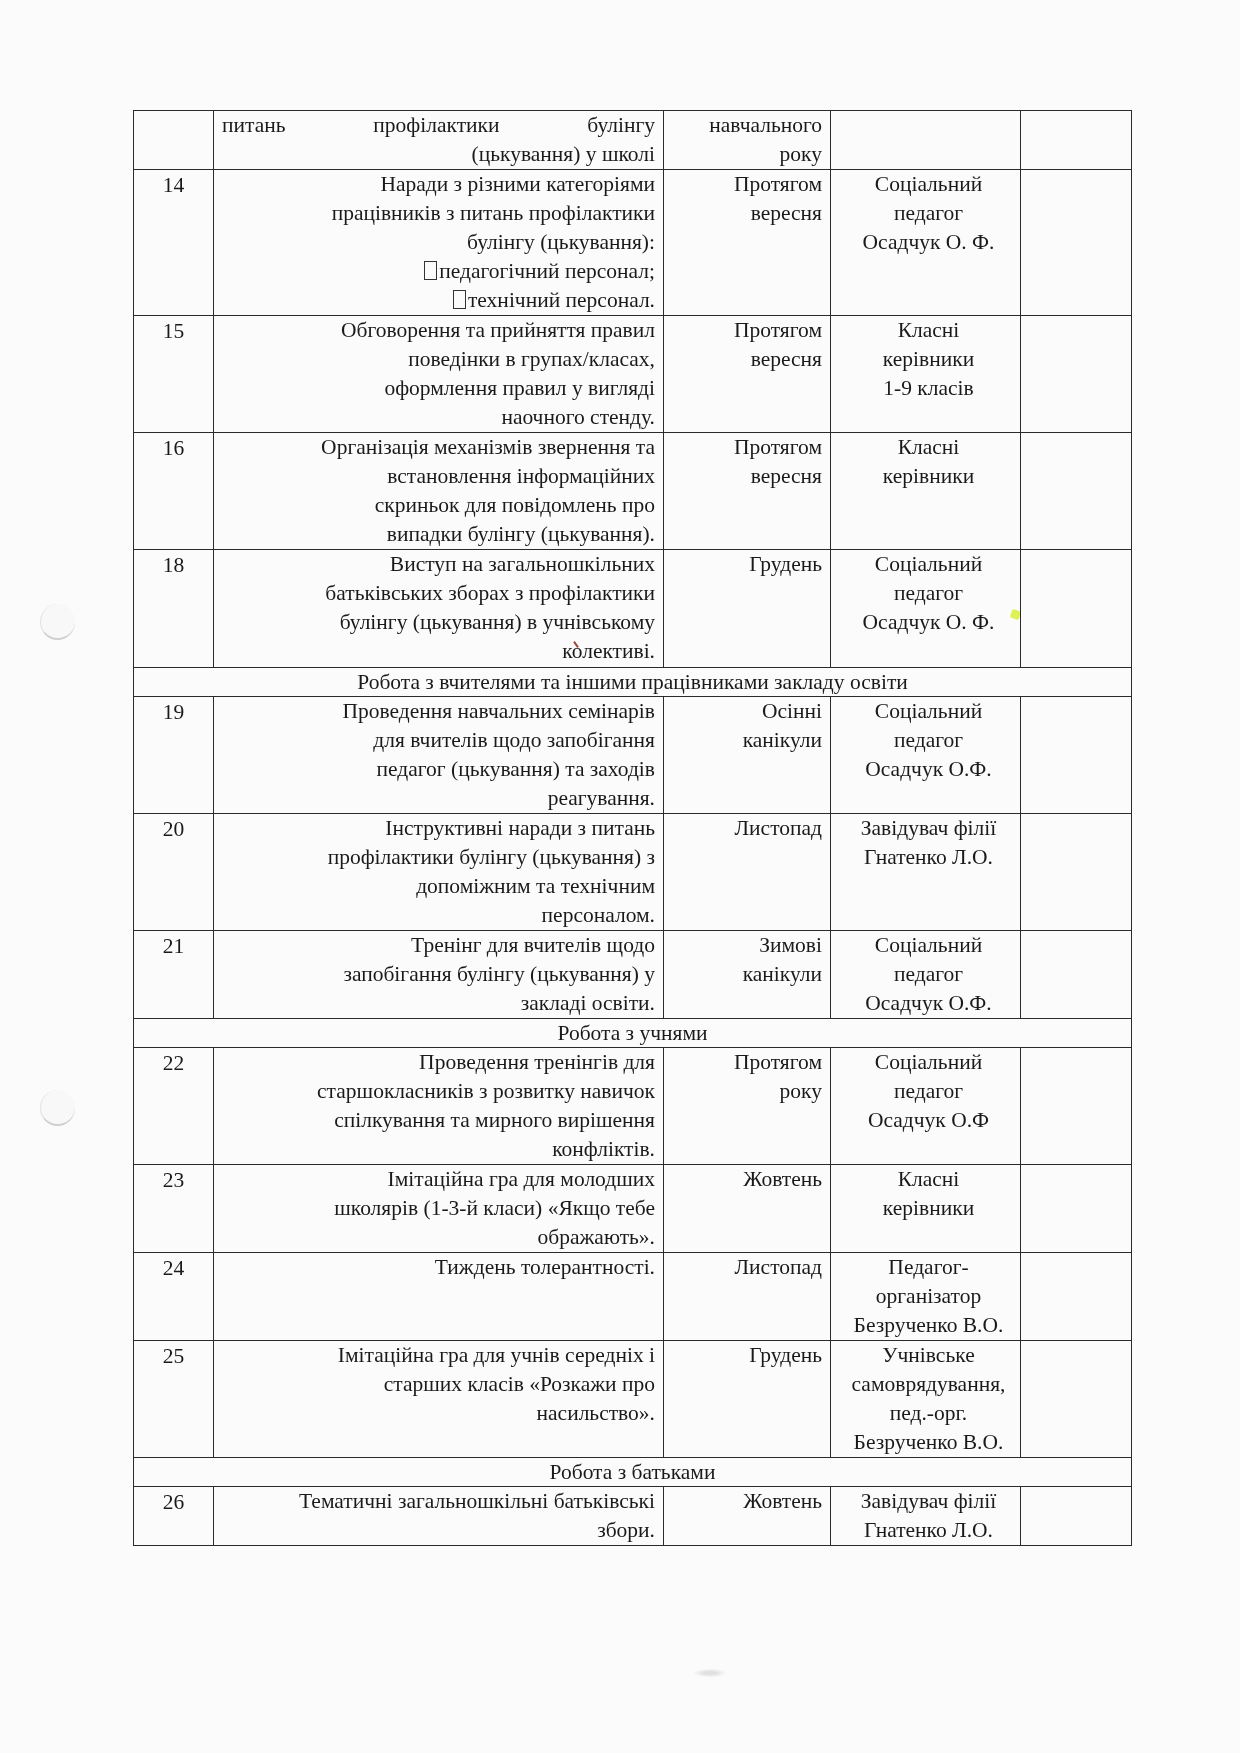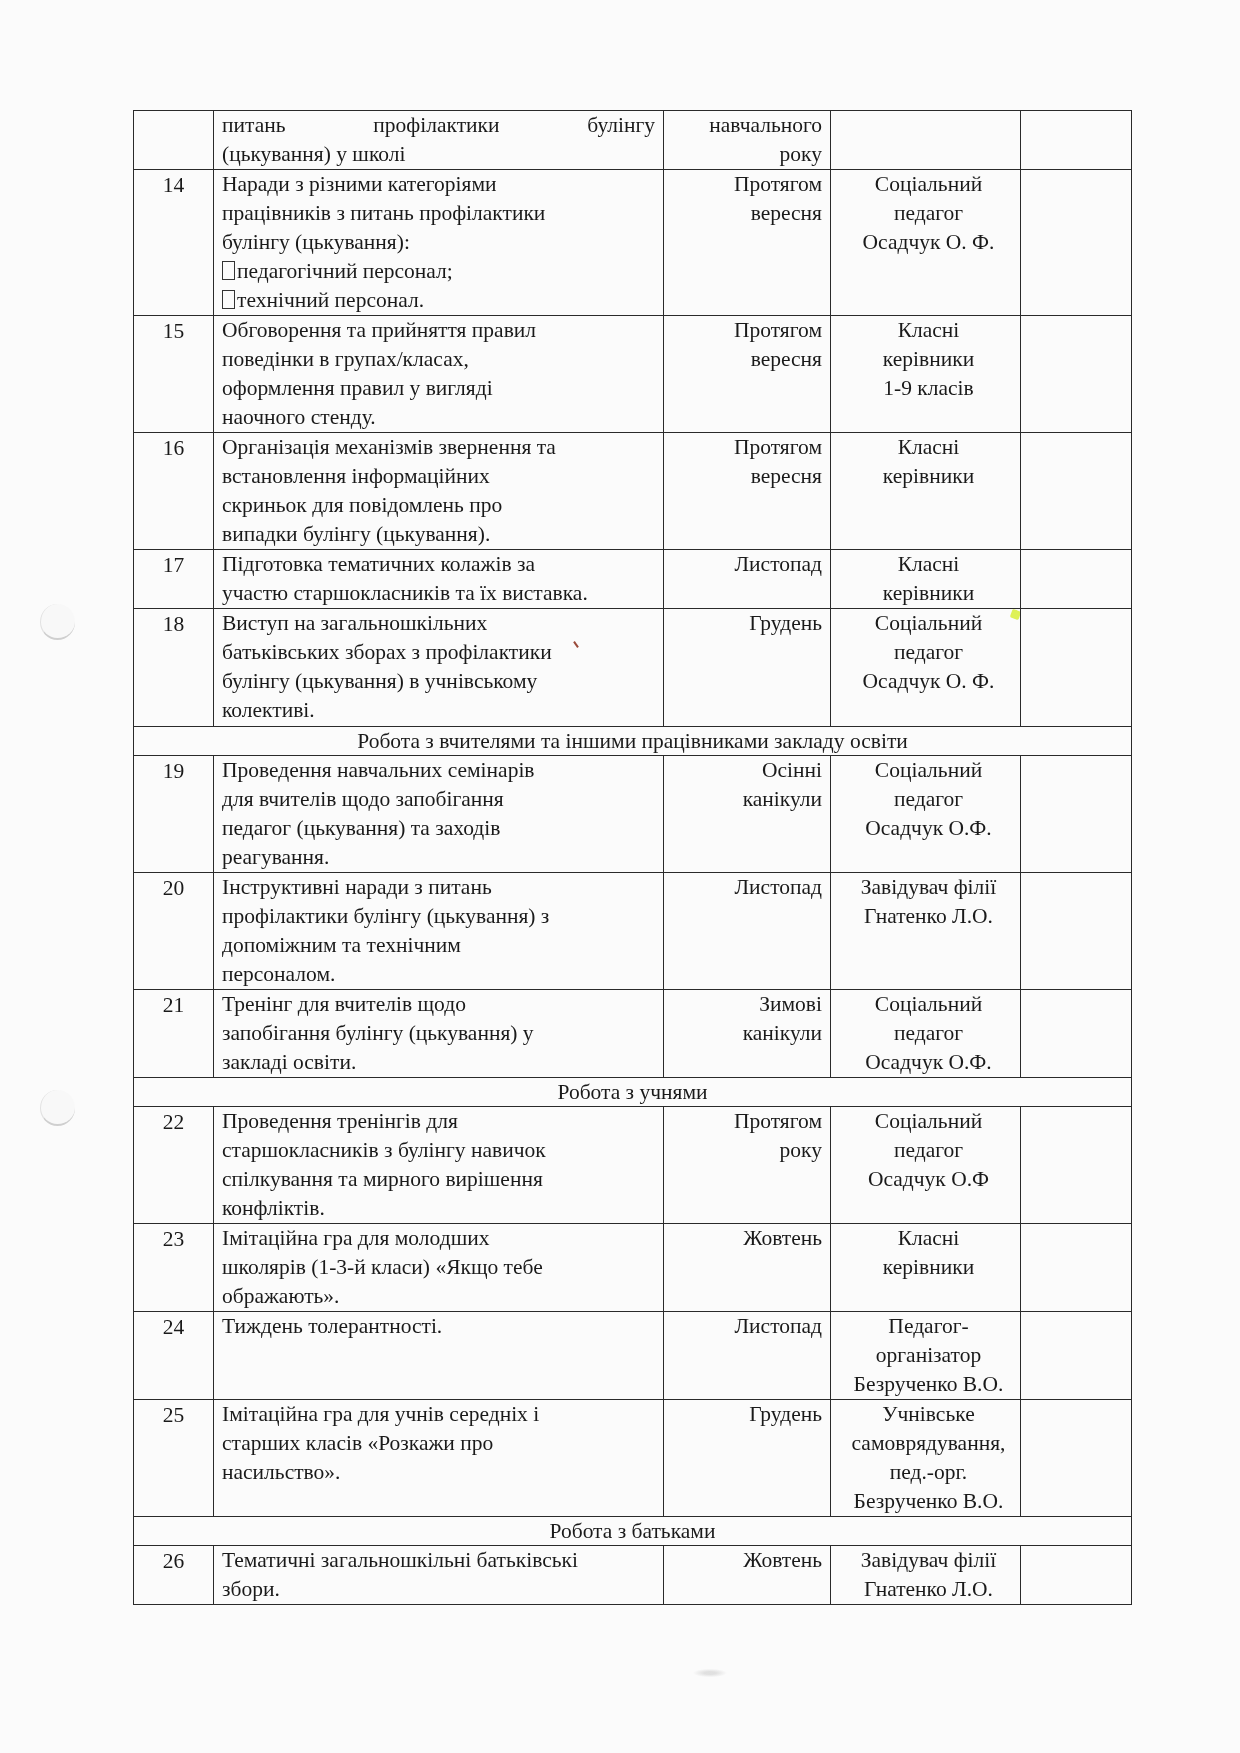--- a/index.html
+++ b/index.html
@@ -31,21 +31,21 @@
     font-size: 21.5px;
     line-height: 29px;
   }
   td {
     border: 1.6px solid #2a2a2a;
     vertical-align: top;
     padding: 0 8px;
     overflow: hidden;
   }
   td.num { text-align: center; padding-top: 1px; }
-  td.desc { text-align: left; }
+  td.desc { text-align: right; }
   td.date { text-align: right; }
   td.resp { text-align: center; padding-left: 14px; }
   td.note { }
   tr.section td {
     text-align: center;
     padding: 0;
     line-height: 28px;
   }
   .line { display: block; white-space: nowrap; }
   .justline { display: flex; justify-content: space-between; white-space: nowrap; }
@@ -168,35 +168,20 @@
           <span class="line">Протягом</span>
           <span class="line">вересня</span>
         </td>
         <td class="resp">
           <span class="line">Класні</span>
           <span class="line">керівники</span>
         </td>
         <td class="note"></td>
       </tr>
 
-      <tr style="height:58px">
-        <td class="num">17</td>
-        <td class="desc">
-          <span class="line">Підготовка тематичних колажів за</span>
-          <span class="line">участю старшокласників та їх виставка.</span>
-        </td>
-        <td class="date">
-          <span class="line">Листопад</span>
-        </td>
-        <td class="resp">
-          <span class="line">Класні</span>
-          <span class="line">керівники</span>
-        </td>
-        <td class="note"></td>
-      </tr>
 
       <tr style="height:118px">
         <td class="num">18</td>
         <td class="desc">
           <span class="line">Виступ на загальношкільних</span>
           <span class="line">батьківських зборах з профілактики</span>
           <span class="line">булінгу (цькування) в учнівському</span>
           <span class="line">колективі.</span>
         </td>
         <td class="date">
@@ -272,21 +257,21 @@
       </tr>
 
       <tr class="section" style="height:28px">
         <td colspan="5">Робота з учнями</td>
       </tr>
 
       <tr style="height:104px">
         <td class="num">22</td>
         <td class="desc">
           <span class="line">Проведення тренінгів для</span>
-          <span class="line">старшокласників з булінгу навичок</span>
+          <span class="line">старшокласників з розвитку навичок</span>
           <span class="line">спілкування та мирного вирішення</span>
           <span class="line">конфліктів.</span>
         </td>
         <td class="date">
           <span class="line">Протягом</span>
           <span class="line">року</span>
         </td>
         <td class="resp">
           <span class="line">Соціальний</span>
           <span class="line">педагог</span>

